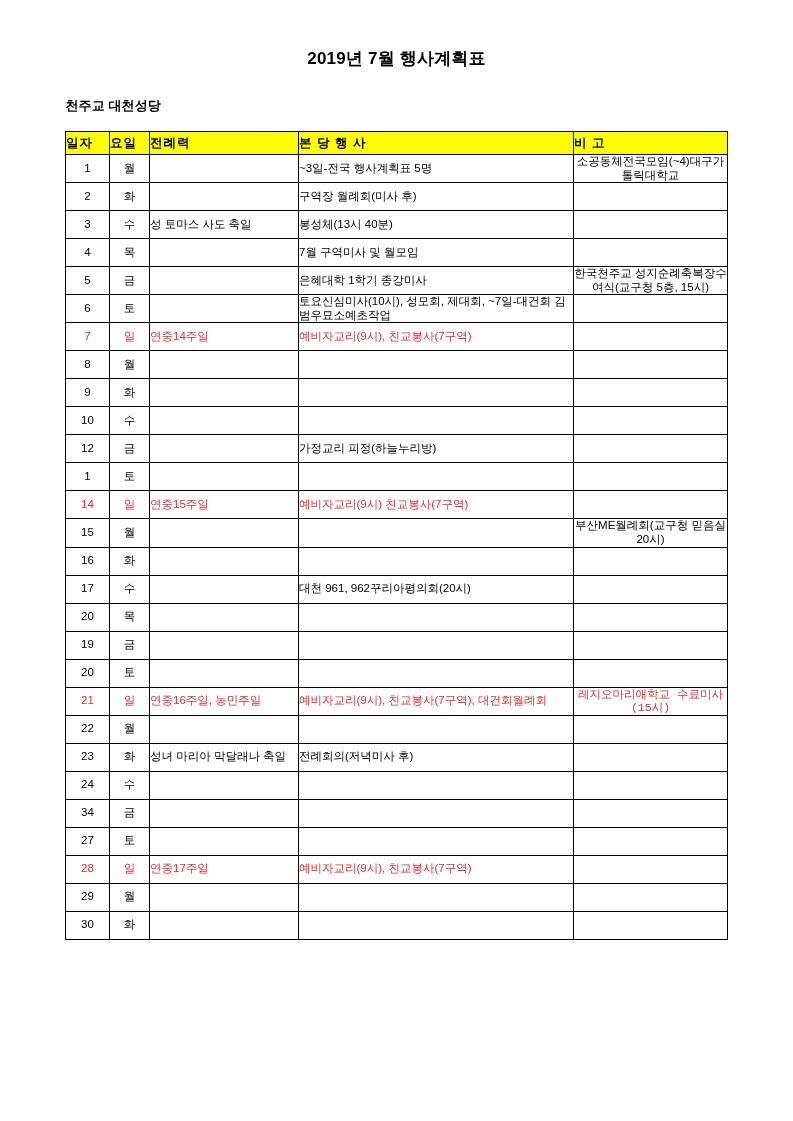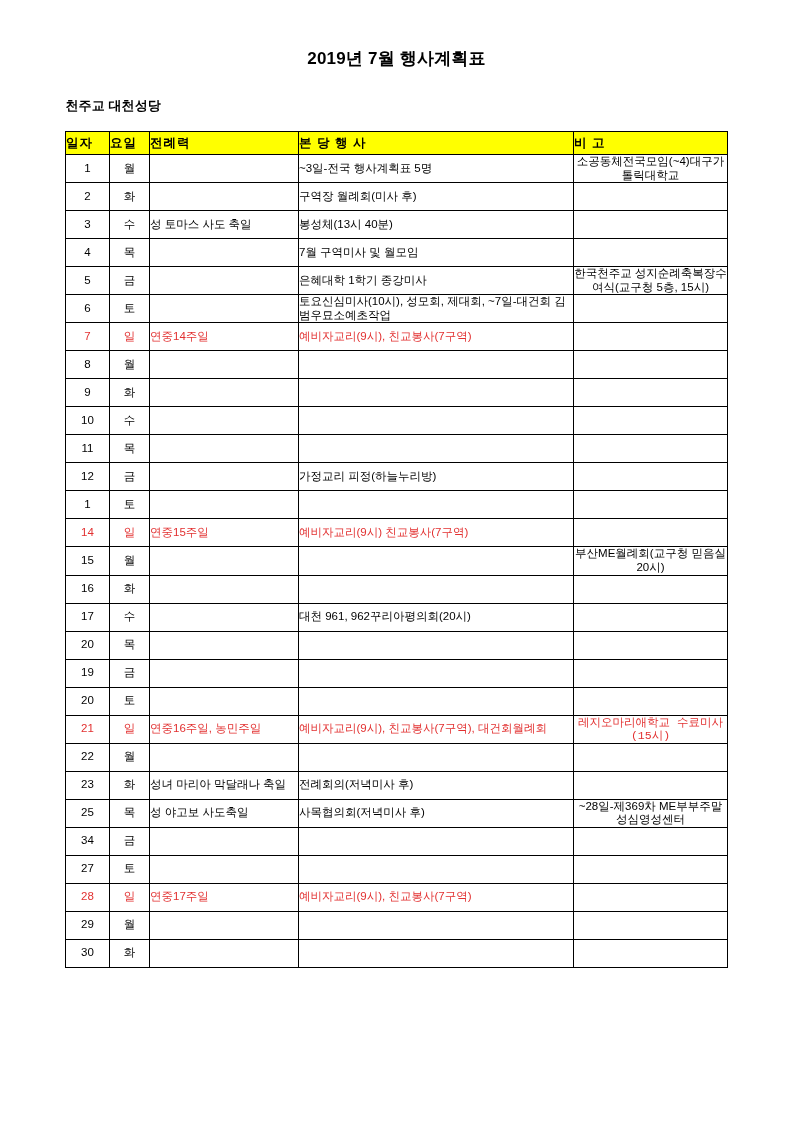--- a/index.html
+++ b/index.html
@@ -191,27 +191,20 @@
           <td class="note"></td>
         </tr>
         <tr class="body-row">
           <td class="date">10</td>
           <td class="dow">수</td>
           <td class="litur"></td>
           <td class="event"></td>
           <td class="note"></td>
         </tr>
         <tr class="body-row">
-          <td class="date">11</td>
-          <td class="dow">목</td>
-          <td class="litur"></td>
-          <td class="event"></td>
-          <td class="note"></td>
-        </tr>
-        <tr class="body-row">
           <td class="date">12</td>
           <td class="dow">금</td>
           <td class="litur"></td>
           <td class="event">가정교리 피정(하늘누리방)</td>
           <td class="note"></td>
         </tr>
         <tr class="body-row">
           <td class="date">1</td>
           <td class="dow">토</td>
           <td class="litur"></td>
@@ -282,25 +275,25 @@
           <td class="note"></td>
         </tr>
         <tr class="body-row">
           <td class="date">23</td>
           <td class="dow">화</td>
           <td class="litur">성녀 마리아 막달래나 축일</td>
           <td class="event">전례회의(저녁미사 후)</td>
           <td class="note"></td>
         </tr>
         <tr class="body-row">
-          <td class="date">25</td>
-          <td class="dow">목</td>
-          <td class="litur">성 야고보 사도축일</td>
-          <td class="event">사목협의회(저녁미사 후)</td>
-          <td class="note">~28일-제369차 ME부부주말 성심영성센터</td>
+          <td class="date">24</td>
+          <td class="dow">수</td>
+          <td class="litur"></td>
+          <td class="event"></td>
+          <td class="note"></td>
         </tr>
         <tr class="body-row">
           <td class="date">34</td>
           <td class="dow">금</td>
           <td class="litur"></td>
           <td class="event"></td>
           <td class="note"></td>
         </tr>
         <tr class="body-row">
           <td class="date">27</td>

